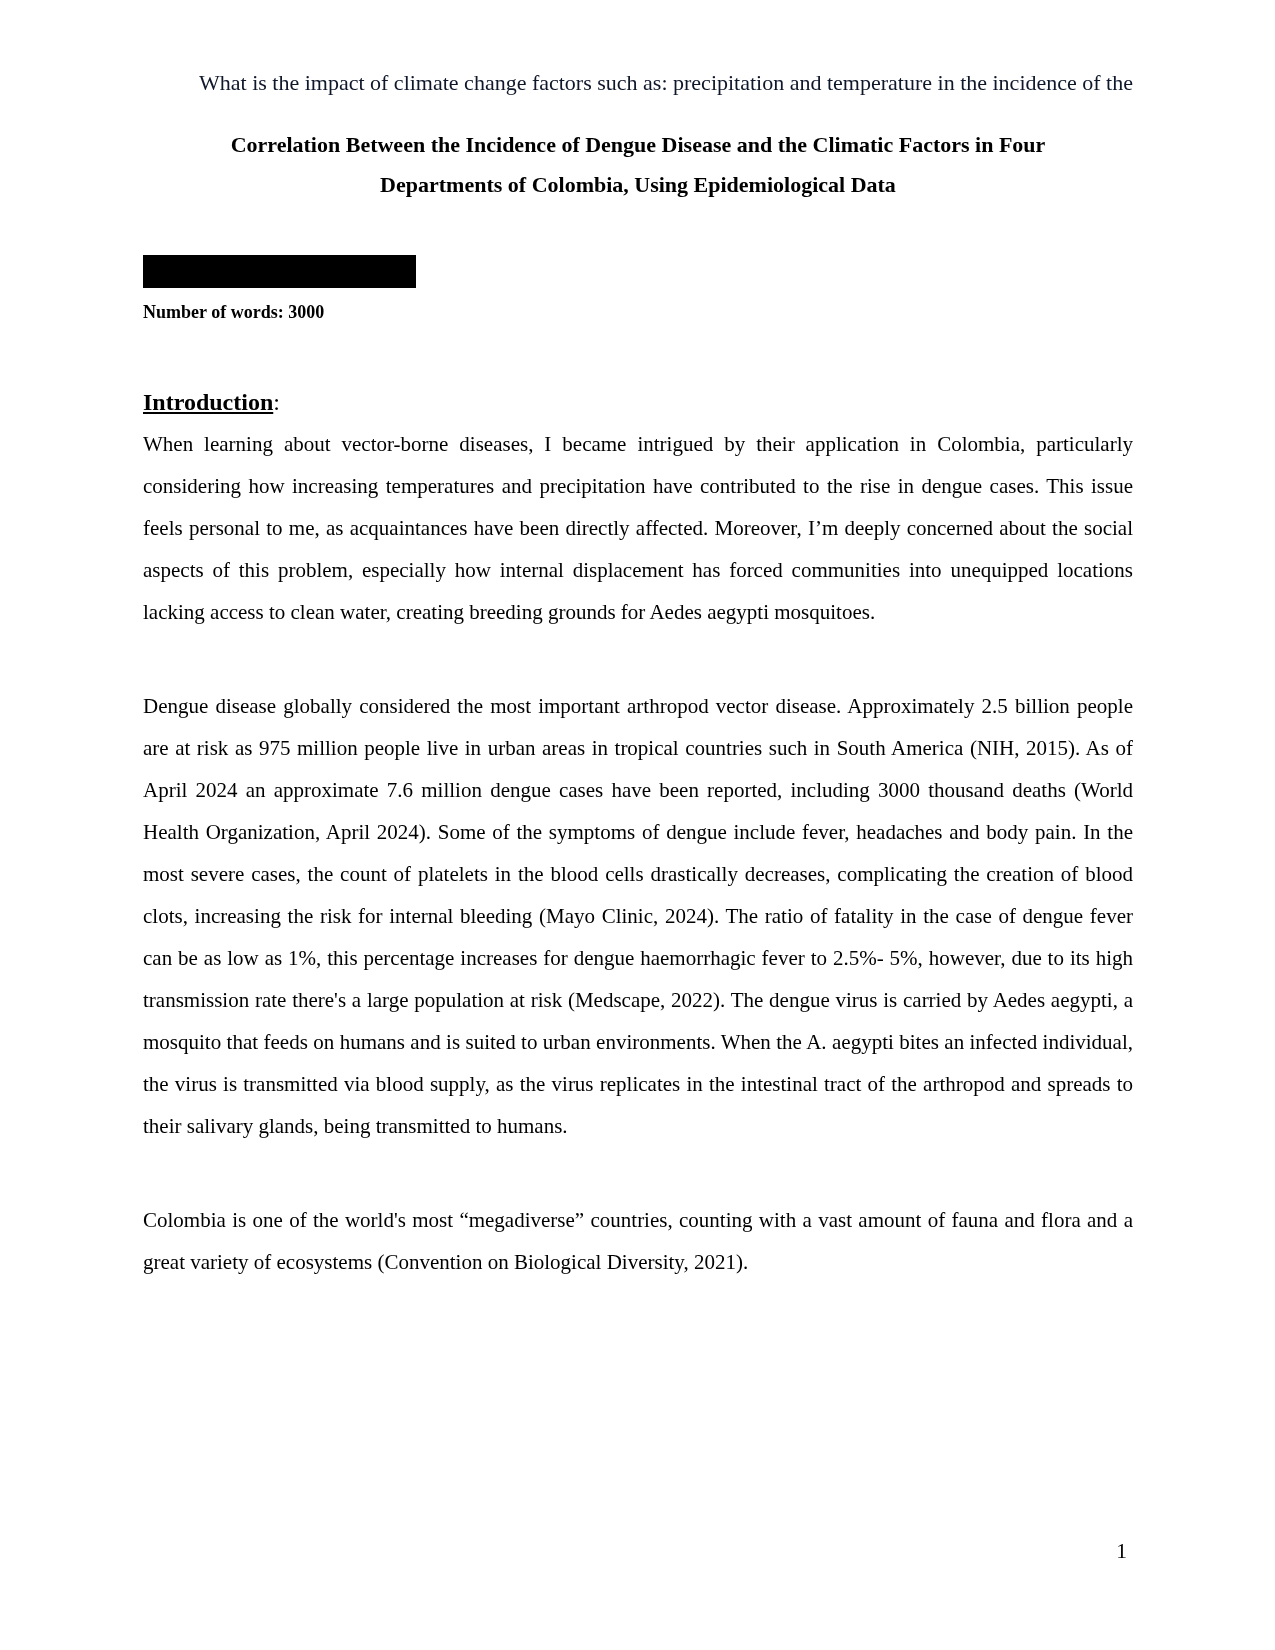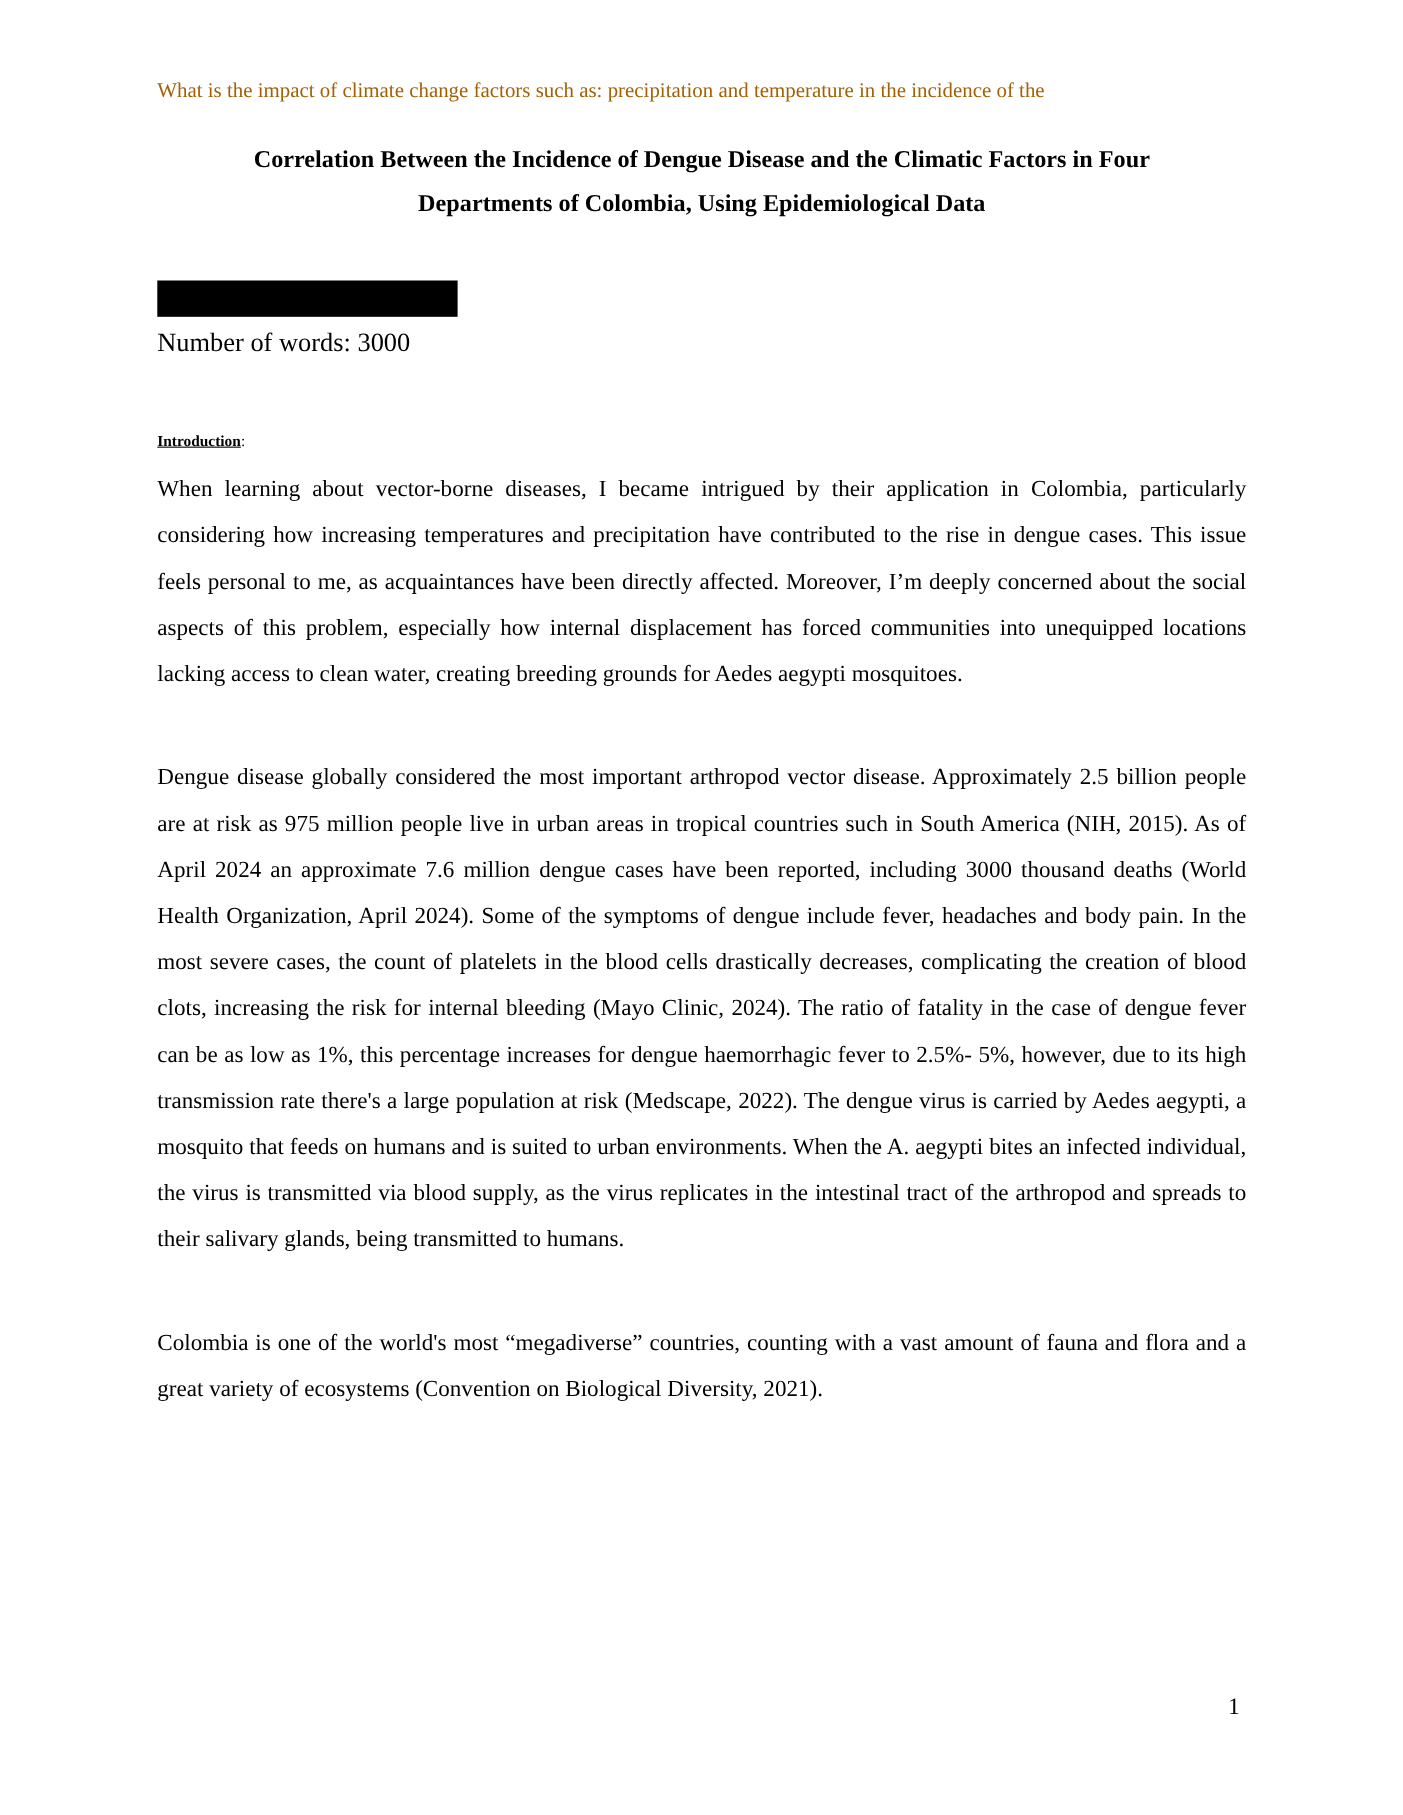--- a/index.html
+++ b/index.html
@@ -11,49 +11,49 @@
     background:#ffffff;
     box-sizing:border-box;
     padding:64px 142px 0 143px;
     font-family:"Liberation Serif", serif;
     font-size:21px;
     line-height:42px;
     color:#000;
     overflow:hidden;
   }
   .header-question{
-    color:#a16207;
-    text-align:left;
-    font-size:19px;
+    color:#0f172a;
+    text-align:right;
+    font-size:22px;
     line-height:37px;
   }
   .doc-title{
     margin-top:24px;
     text-align:center;
     font-weight:bold;
     font-size:22px;
     line-height:40px;
   }
   .redaction{
     margin-top:50px;
     width:273px;
     height:33px;
     background:#000;
   }
   .word-count{
     margin-top:3px;
-    font-weight:normal;
-    font-size:24px;
+    font-weight:bold;
+    font-size:18px;
   }
   .doc-section{margin:0;}
   .doc-section.first{margin-top:48px;}
   .doc-section + .doc-section{margin-top:52px;}
   .sec-heading{
     margin:0;
-    font-size:14px;
+    font-size:24px;
     line-height:42px;
     font-weight:normal;
   }
   .sec-heading .hw{font-weight:bold;text-decoration:underline;}
   .sec-heading .b{font-weight:bold;}
   p{
     margin:0;
     text-align:justify;
   }
   p + p{margin-top:52px;}

